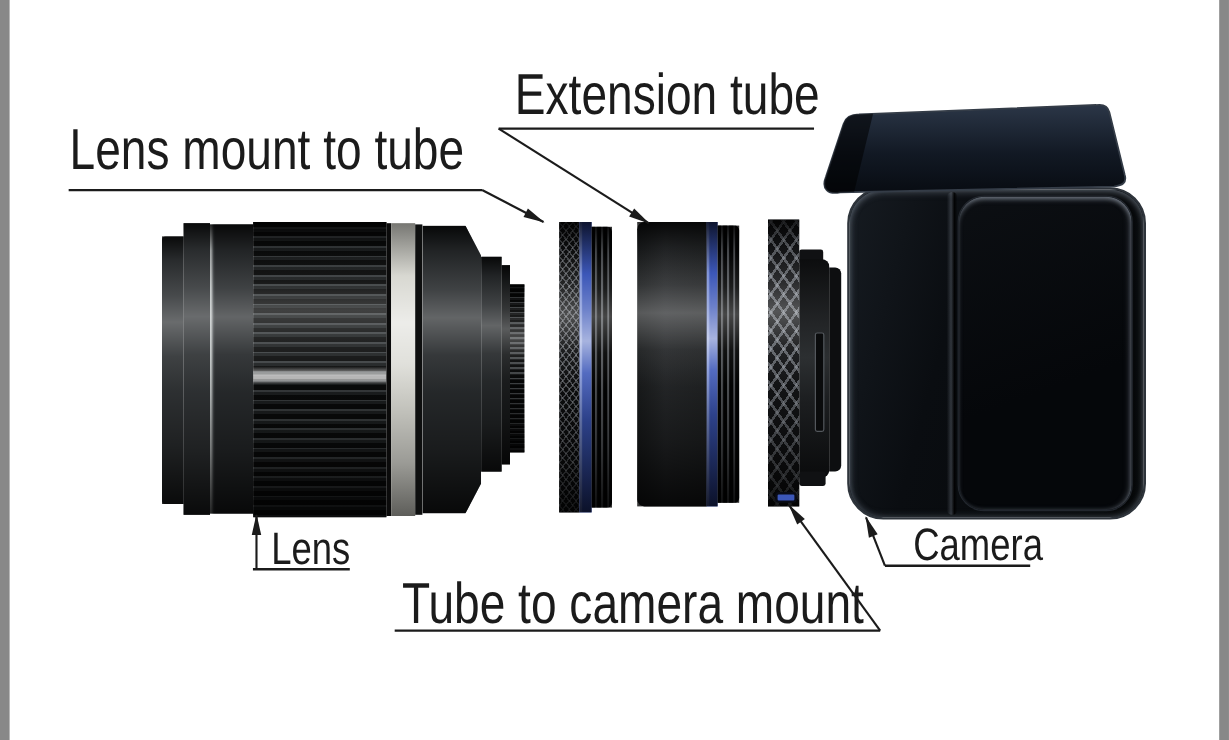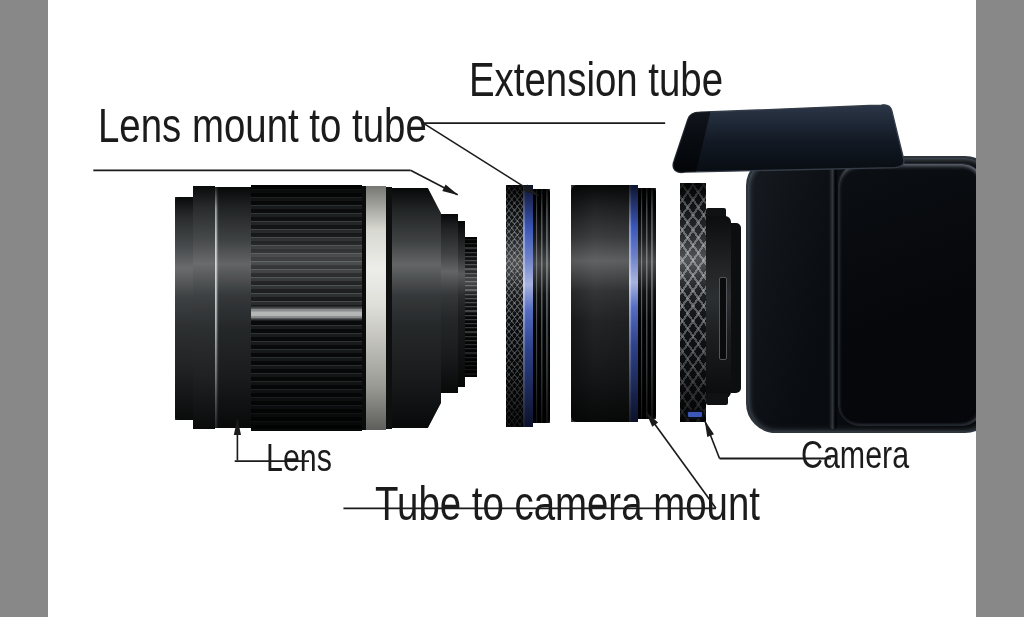--- a/index.html
+++ b/index.html
@@ -1,17 +1,17 @@
 <!DOCTYPE html>
 <html style="--c-background: #ffffff; --c-text: #1b1b1b; --c-line: #1b1b1b; --c-accent_blue: #3c57b8; --c-silver_band: #d6d6cf; --c-barrel_black: #1a1c1d;"><head>
 <meta charset="utf-8">
 <style>
   html,body{margin:0;padding:0;background:#888;}
   #canvas{
-    position:relative;width:928px;height:617px;margin:0 auto;
+    position:relative;width:1008px;height:617px;margin:0 auto;
     background:var(--c-background,#fff);overflow:hidden;
     font-family:"Liberation Sans",sans-serif;
   }
   .part{position:absolute;}
   
   .shade::after{content:"";position:absolute;inset:0;pointer-events:none;
     background:linear-gradient(180deg,
       rgba(0,0,0,.82) 0%,rgba(0,0,0,.18) 9%,
       rgba(255,255,255,.10) 22%,rgba(255,255,255,.27) 32%,
       rgba(255,255,255,.06) 45%,rgba(0,0,0,.10) 58%,

